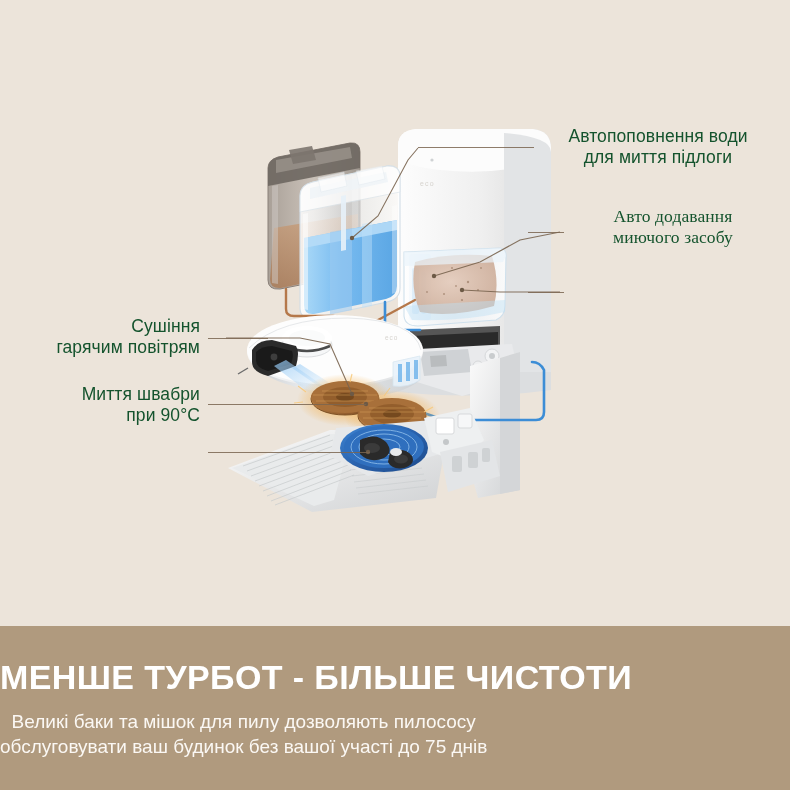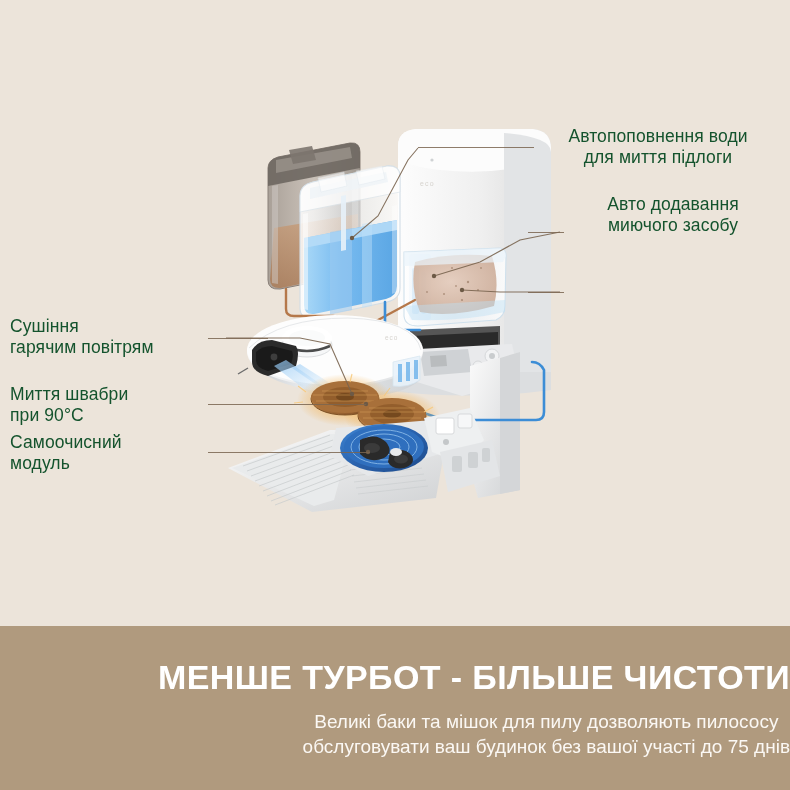--- a/index.html
+++ b/index.html
@@ -17,30 +17,30 @@
   .label{
     position:absolute;
     color:#14532d;
     font-size:17.5px;
     line-height:21px;
     letter-spacing:.1px;
     white-space:pre-line;
     font-family:"Liberation Sans", sans-serif;
   }
   .label.right{text-align:center;}
-  .label.left{text-align:left;}
+  .label.left{text-align:right;}
 
   
   .lead{position:absolute;background:#7a6550;height:1.2px;opacity:.85;}
 
   
   .banner{
     position:absolute;left:0;top:626px;width:790px;height:164px;
     background:#b09a7e;
-    display:flex;flex-direction:column;align-items:flex-end;justify-content:center;
+    display:flex;flex-direction:column;align-items:flex-start;justify-content:center;
   }
   .banner-title{
     color:#ffffff;font-size:34px;font-weight:bold;letter-spacing:.4px;
     font-family:"Liberation Sans", sans-serif;margin:0 0 12px 0;white-space:nowrap;
   }
   .banner-sub{
     color:#fbf8f4;font-size:19px;line-height:25px;text-align:center;
     font-family:"Liberation Sans", sans-serif;white-space:pre-line;margin:0;
   }
 
@@ -351,32 +351,30 @@
     <div class="lead" style="left:528px;top:232px;width:36px;"></div>
     <div class="lead" style="left:528px;top:292px;width:36px;"></div>
 
     <div class="lead" style="left:208px;top:338px;width:60px;"></div>
     <div class="lead" style="left:208px;top:404px;width:158px;"></div>
     <div class="lead" style="left:208px;top:452px;width:162px;"></div>
 
     <div class="label right" style="left:536px;top:126px;width:244px;">Автопоповнення води
 для миття підлоги</div>
 
-    <div class="label right" style="left:566px;top:194px;width:214px;">Авто додавання
+    <div class="label right" style="left:566px;top:206px;width:214px;font-family:Liberation Serif, serif;">Авто додавання
 миючого засобу</div>
 
 
     <div class="label left" style="left:10px;top:316px;width:190px;">Сушіння
 гарячим повітрям</div>
 
     <div class="label left" style="left:10px;top:384px;width:190px;">Миття швабри
 при 90°C</div>
 
-    <div class="label left" style="left:10px;top:432px;width:190px;">Самоочисний
-модуль</div>
   </div>
 
   <div class="banner">
     <div class="banner-title">МЕНШЕ ТУРБОТ - БІЛЬШЕ ЧИСТОТИ</div>
     <div class="banner-sub">Великі баки та мішок для пилу дозволяють пилососу
 обслуговувати ваш будинок без вашої участі до 75 днів</div>
   </div>
 
 </div>
 

